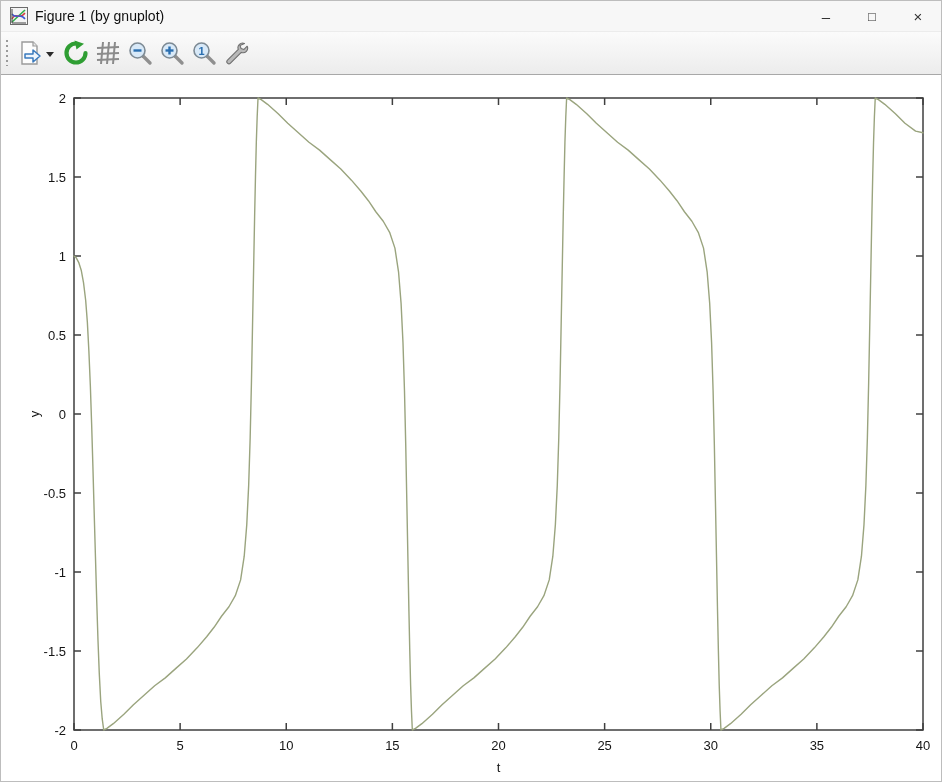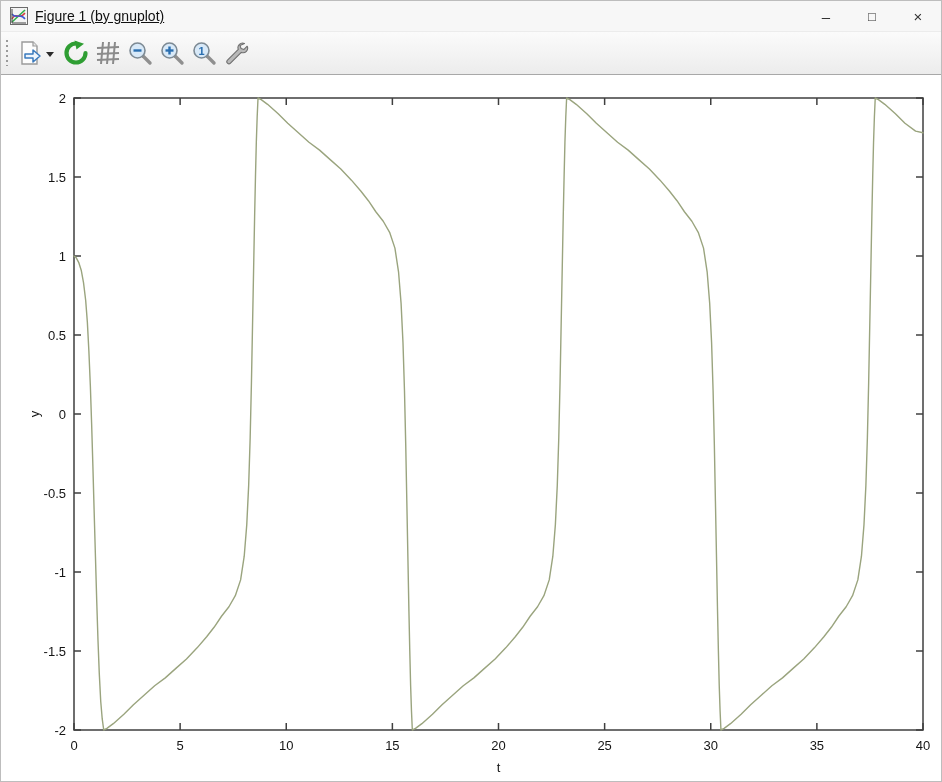--- a/index.html
+++ b/index.html
@@ -2,21 +2,21 @@
 <html><head>
 <meta charset="utf-8">
 <style>
   html,body{margin:0;padding:0;background:#ddd;}
   .frame{width:942px;height:782px;box-sizing:border-box;border:1px solid #bdbdbd;
          background:#fff;display:flex;flex-direction:column;
          font-family:"Liberation Sans","DejaVu Sans",sans-serif;overflow:hidden;}
   
   .titlebar{height:30px;flex:0 0 30px;background:#f7f7f7;display:flex;align-items:center;border-bottom:1px solid #ececec;}
   .app-icon{width:18px;height:18px;margin:0 7px 0 9px;flex:0 0 auto;}
-  .title{font-size:14px;color:#101010;white-space:nowrap;text-decoration:underline;}
+  .title{font-size:14px;color:#101010;white-space:nowrap;}
   .win-controls{margin-left:auto;display:flex;height:100%;}
   .ctrl{width:46px;height:100%;display:flex;align-items:center;justify-content:center;
         font-size:15px;color:#333;cursor:default;}
   .ctrl.max{font-size:13px;}
   
   .toolbar{height:42px;flex:0 0 42px;background:linear-gradient(#fbfbfb,#ececec);
            border-bottom:1px solid #a8a8a8;display:flex;align-items:center;padding-left:3px;}
   .gripper{width:3px;height:26px;margin:0 5px 0 2px;
            background-image:repeating-linear-gradient(#9a9a9a 0 2px,transparent 2px 5px);
            background-size:2px 100%;background-repeat:no-repeat;}

